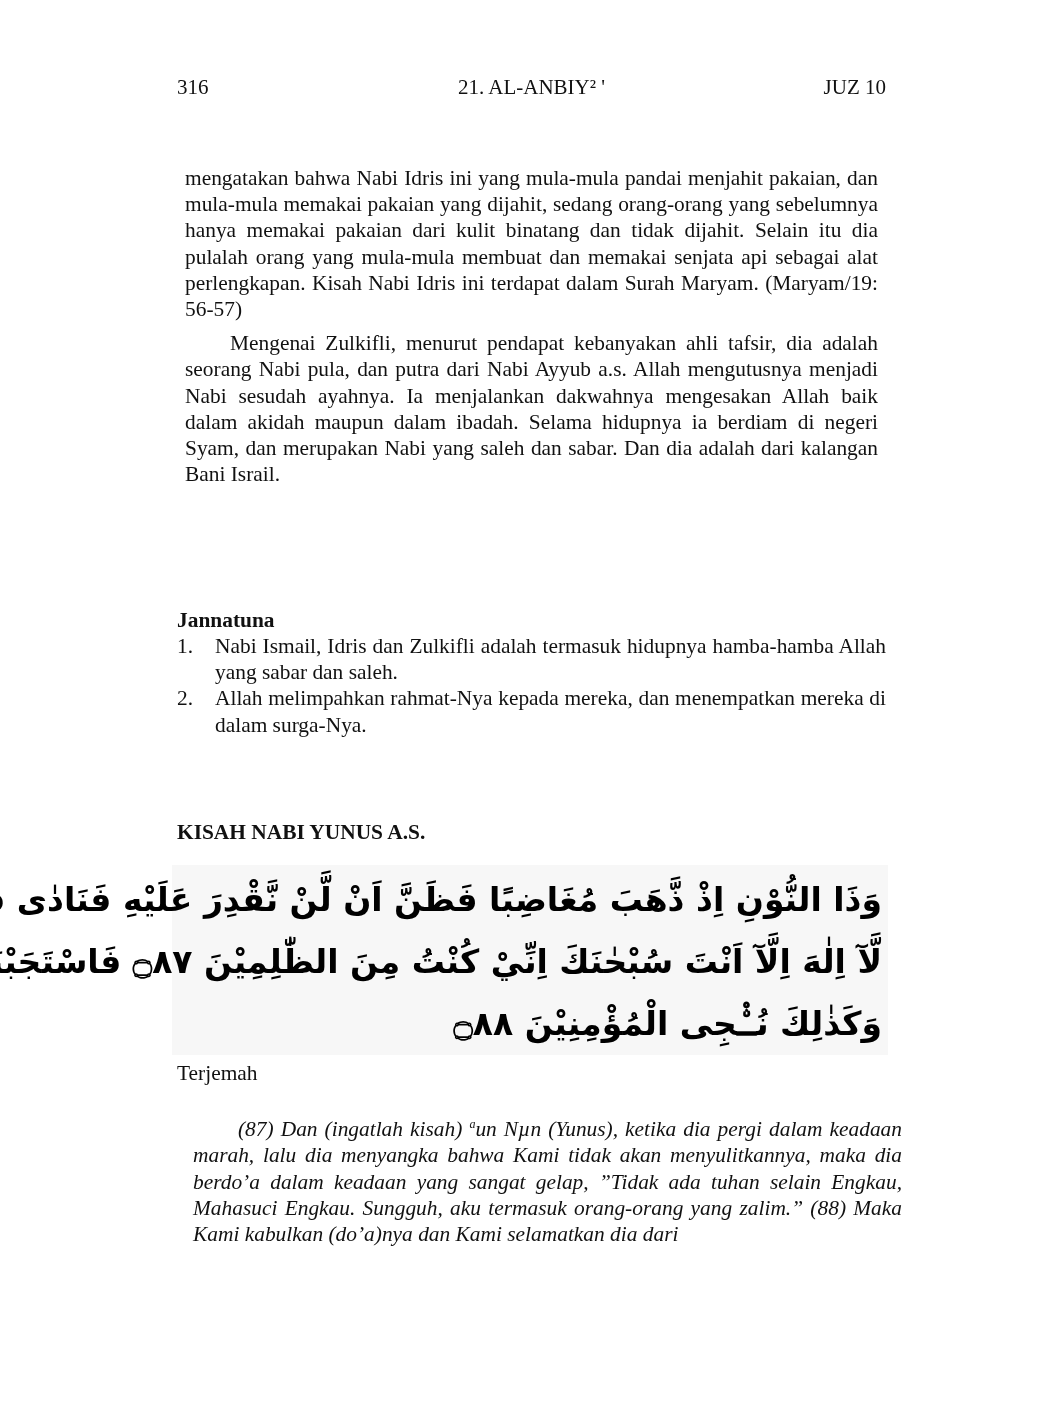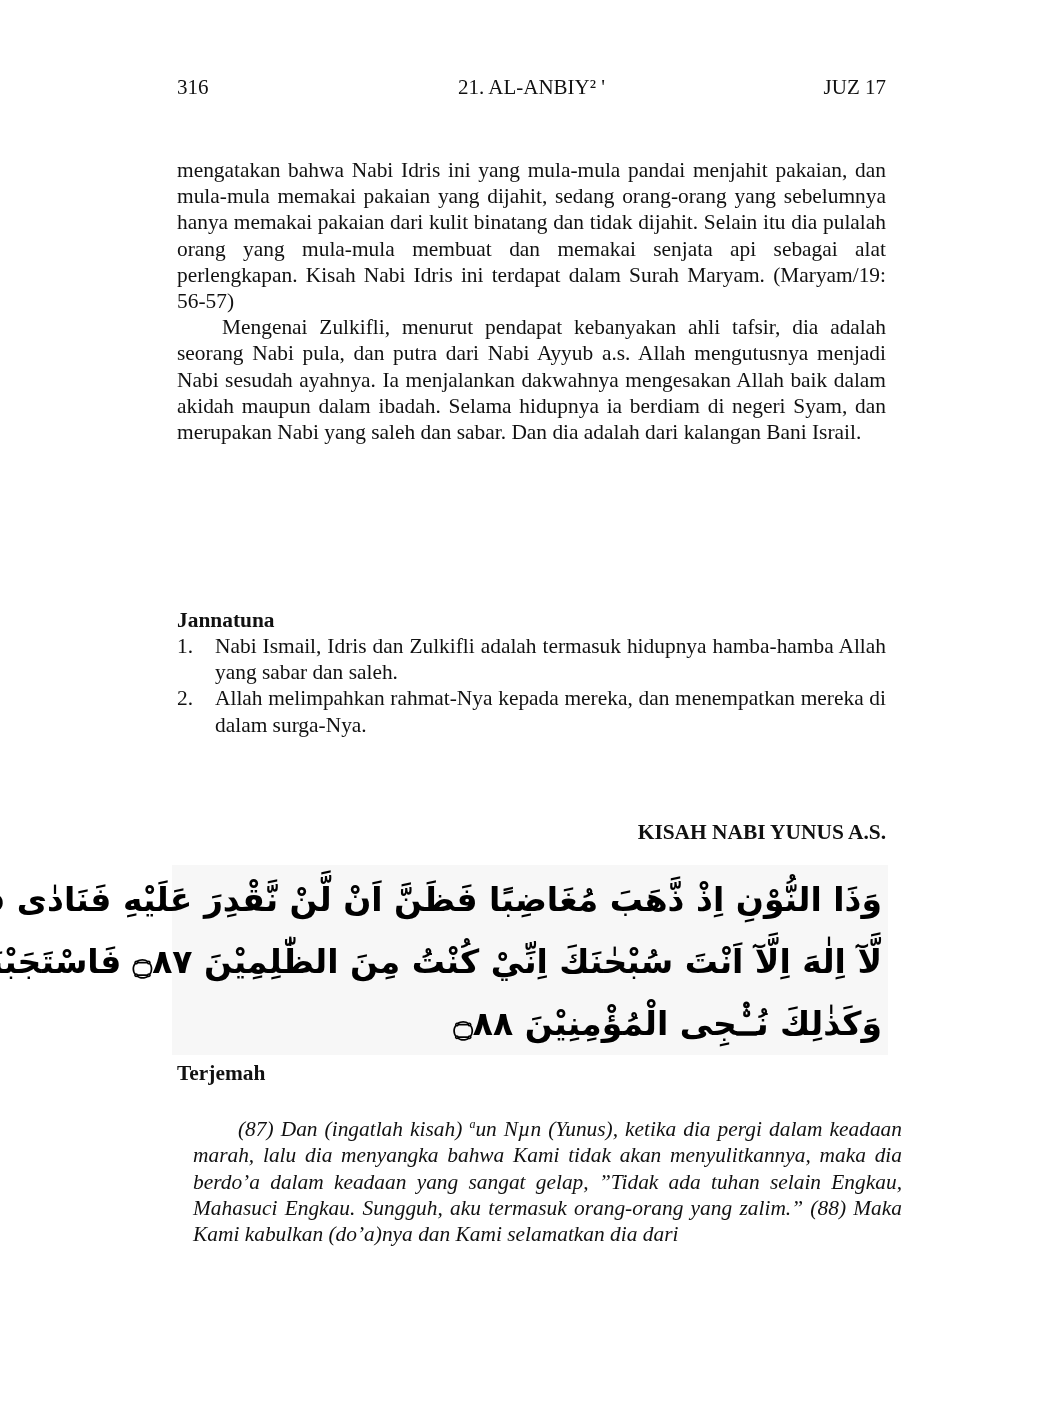--- a/index.html
+++ b/index.html
@@ -37,21 +37,21 @@
     .body-text {
       position: absolute;
       top: 157px;
       left: 0;
       width: 709px;
       font-size: 21.4px;
       line-height: 26.2px;
       text-align: justify;
     }
     .body-text p {
-      margin: 0;
+      margin: 8px;
       text-align: justify;
     }
     .body-text p.indent { text-indent: 45px; }
 
     .conclusion-heading {
       position: absolute;
       top: 607px;
       left: 0;
       font-weight: bold;
       font-size: 21.4px;
@@ -77,21 +77,21 @@
       position: absolute;
       left: 0;
       top: 0;
     }
 
     .section-title {
       position: absolute;
       top: 818px;
       left: 0;
       width: 709px;
-      text-align: right;
+      text-align: left;
       font-weight: bold;
       font-size: 21.4px;
       line-height: 28px;
     }
 
     .arabic-block {
       position: absolute;
       top: 865px;
       left: -5px;
       width: 716px;
@@ -107,21 +107,21 @@
       color: #000000;
       padding: 4px 6px 0 6px;
       box-sizing: border-box;
     }
     .arabic-block .line { display: block; white-space: nowrap; text-align: justify; }
 
     .translation-heading {
       position: absolute;
       top: 1059px;
       left: 0;
-      font-weight: bold;
+      font-weight: normal;
       font-size: 21.4px;
       line-height: 28px;
     }
     .translation-text {
       position: absolute;
       top: 1095px;
       left: 0;
       width: 709px;
       margin: 16px;
       font-style: italic;
@@ -133,21 +133,21 @@
     .translation-text sup { font-size: 12px; }
   </style>
 </head>
 <body>
 
 <div class="page">
 
   <div class="running-header">
     <span class="left">316</span>
     <span class="center">21. AL-ANBIY² '</span>
-    <span class="right">JUZ 17</span>
+    <span class="right">JUZ 10</span>
   </div>
 
   <div class="body-text">
     <p>mengatakan bahwa Nabi Idris ini yang mula-mula pandai menjahit pakaian, dan mula-mula memakai pakaian yang dijahit, sedang orang-orang yang sebelumnya hanya memakai pakaian dari kulit binatang dan tidak dijahit. Selain itu dia pulalah orang yang mula-mula membuat dan memakai senjata api sebagai alat perlengkapan. Kisah Nabi Idris ini terdapat dalam Surah Maryam. (Maryam/19: 56-57)</p>
     <p class="indent">Mengenai Zulkifli, menurut pendapat kebanyakan ahli tafsir, dia adalah seorang Nabi pula, dan putra dari Nabi Ayyub a.s. Allah mengutusnya menjadi Nabi sesudah ayahnya. Ia menjalankan dakwahnya mengesakan Allah baik dalam akidah maupun dalam ibadah. Selama hidupnya ia berdiam di negeri Syam, dan merupakan Nabi yang saleh dan sabar. Dan dia adalah dari kalangan Bani Israil.</p>
   </div>
 
   <div class="conclusion-heading">Jannatuna</div>
   <ol class="conclusion-list">
     <li>

